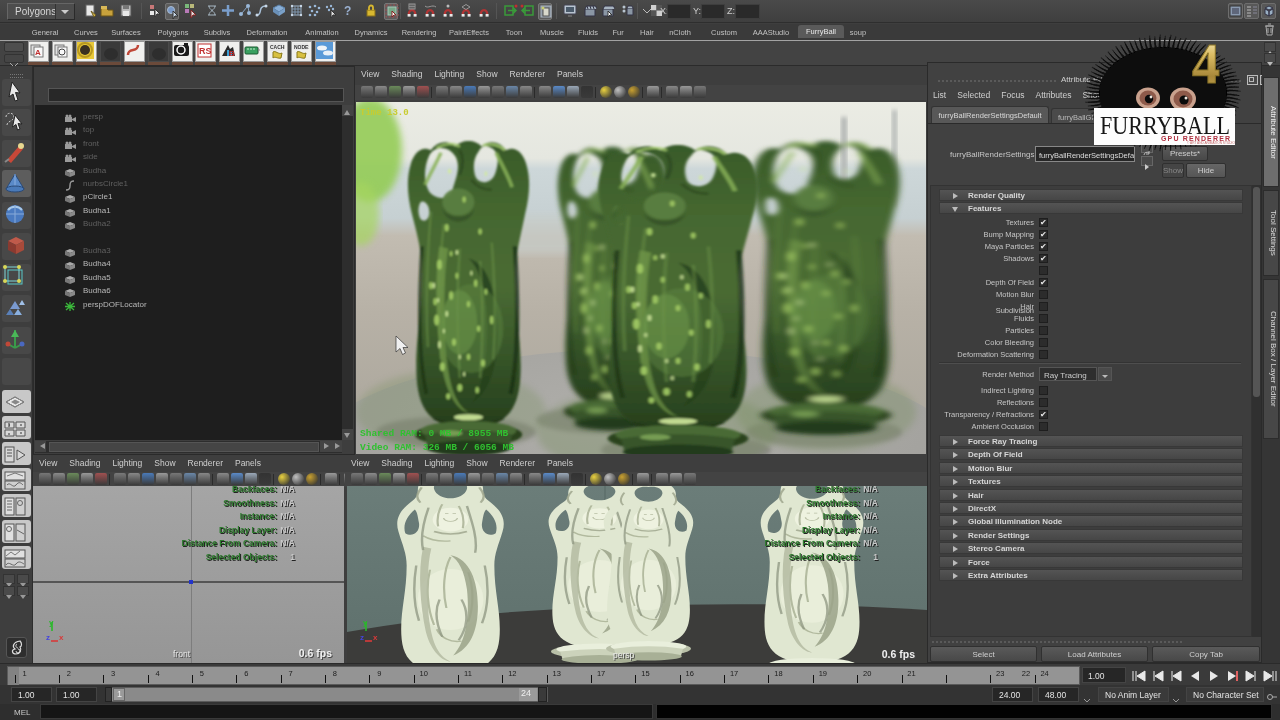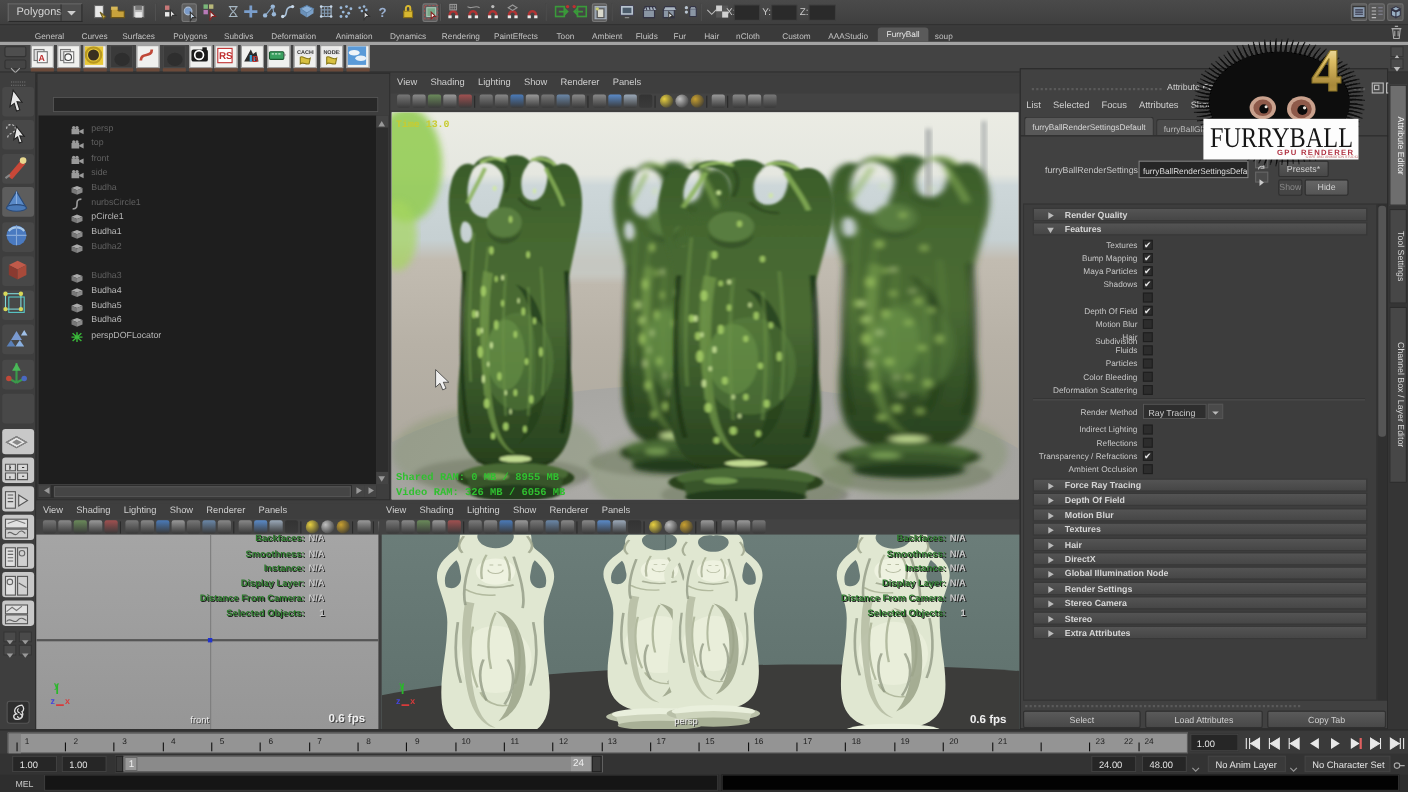--- a/index.html
+++ b/index.html
@@ -7,21 +7,21 @@
 body { font-family:"Liberation Sans", sans-serif; position:relative; }
 .abs { position:absolute; }
 
 #statusbar { left:0; top:0; width:1280px; height:23px; background:linear-gradient(#4a4a4a,#3f3f3f); border-bottom:1px solid #2e2e2e; }
 #menuset { left:7px; top:3px; width:68px; height:17px; background:#4d4d4d; border:1px solid #666; border-bottom-color:#2a2a2a; border-right-color:#2a2a2a; color:#d6d6d6; font-size:10px; line-height:15px; padding-left:7px; }
 #menuset .dd { position:absolute; right:0; top:0; width:19px; height:15px; border-left:1px solid #333; }
 #menuset .dd:after { content:""; position:absolute; left:5px; top:6px; border:4px solid transparent; border-top-color:#ccc; }
 .ticon { position:absolute; top:3px; width:17px; height:17px; }
 .sep { position:absolute; top:3px; width:1px; height:16px; background:#2e2e2e; border-right:1px solid #555; }
 
-#shelftabs { left:0; top:24px; width:1280px; height:17px; background:#3a3a3a; border-bottom:3px solid #a3a3a3; }
+#shelftabs { left:0; top:24px; width:1280px; height:17px; background:#3a3a3a; border-bottom:1px solid #a3a3a3; }
 #shelftabs span { position:absolute; top:4px; font-size:7.5px; color:#c2c2c2; white-space:nowrap; transform:translateX(-50%); }
 #shelftabs span.active { background:#5a5a5a; padding:2px 8px; top:1px; border-radius:3px 3px 0 0; color:#e8e8e8; }
 #shelficons { left:0; top:41px; width:1280px; height:25px; background:#434343; border-bottom:1px solid #2b2b2b; }
 .shicon { position:absolute; top:0px; width:21px; height:21px; background:#f0f0ee; border:1px solid #999; }
 .shicon.dark { background:#3a3a3a; border-color:#4a4a4a; }
 .shbar { position:absolute; top:21px; height:3px; background:#6b4a3a; width:21px; }
 
 #toolbox { left:0; top:66px; width:33px; height:597px; background:#3e3e3e; border-right:1px solid #2d2d2d; }
 .tbicon { position:absolute; left:2px; width:29px; height:27px; background:#484848; border-radius:3px; }
 
@@ -263,21 +263,21 @@
     <span style="left: 86px;">Curves</span>
     <span style="left: 126px;">Surfaces</span>
     <span style="left: 173px;">Polygons</span>
     <span style="left: 217px;">Subdivs</span>
     <span style="left: 267px;">Deformation</span>
     <span style="left: 322px;">Animation</span>
     <span style="left: 371px;">Dynamics</span>
     <span style="left: 419px;">Rendering</span>
     <span style="left: 469px;">PaintEffects</span>
     <span style="left: 514px;">Toon</span>
-    <span style="left: 552px;">Ambient</span>
+    <span style="left: 552px;">Muscle</span>
     <span style="left: 588px;">Fluids</span>
     <span style="left: 618px;">Fur</span>
     <span style="left: 647px;">Hair</span>
     <span style="left: 680px;">nCloth</span>
     <span style="left: 724px;">Custom</span>
     <span style="left: 771px;">AAAStudio</span>
     <span class="active" style="left: 821px;">FurryBall</span>
     <span style="left: 858px;">soup</span>
   </div>
 <div class="abs" id="shelficons">
@@ -998,21 +998,21 @@
       <div class="aehdr" style="top: 342.8px;">
         <div class="tri"></div>
         <div class="b">Render Settings</div>
       </div>
       <div class="aehdr" style="top: 356.2px;">
         <div class="tri"></div>
         <div class="b">Stereo Camera</div>
       </div>
       <div class="aehdr" style="top: 369.6px;">
         <div class="tri"></div>
-        <div class="b">Stereo</div>
+        <div class="b">Force</div>
       </div>
       <div class="aehdr" style="top: 383px;">
         <div class="tri"></div>
         <div class="b">Extra Attributes</div>
       </div>
     </div>
     <div style="position: absolute; left: 324px; top: 122px; width: 9px; height: 452px; background: rgb(48, 48, 48);">
       <div style="position:absolute;left:1px;top:2px;width:7px;height:210px;background:#555;border-radius:3px;"></div>
     </div>
     <div style="position: absolute; left: 4px; top: 578px; width: 250px; height: 1px; border-top: 2px dotted rgb(90, 90, 90);"></div>

